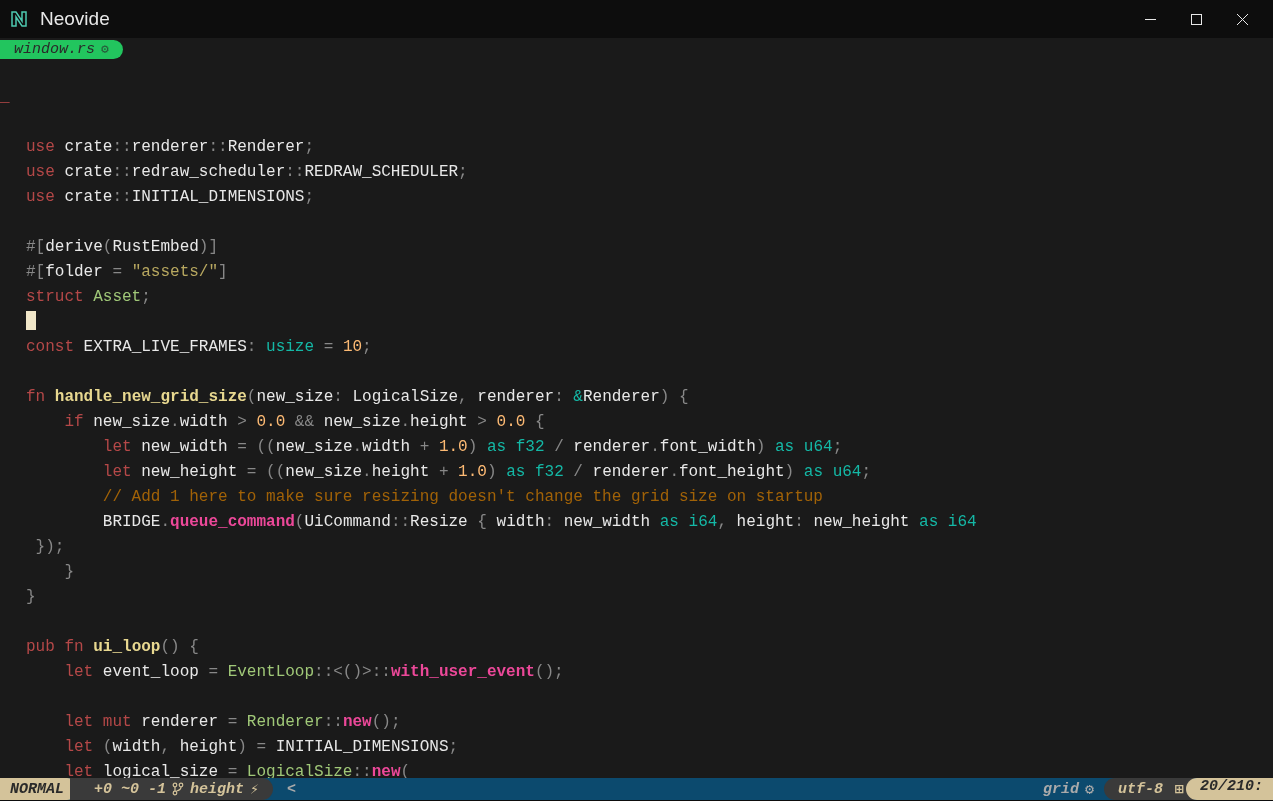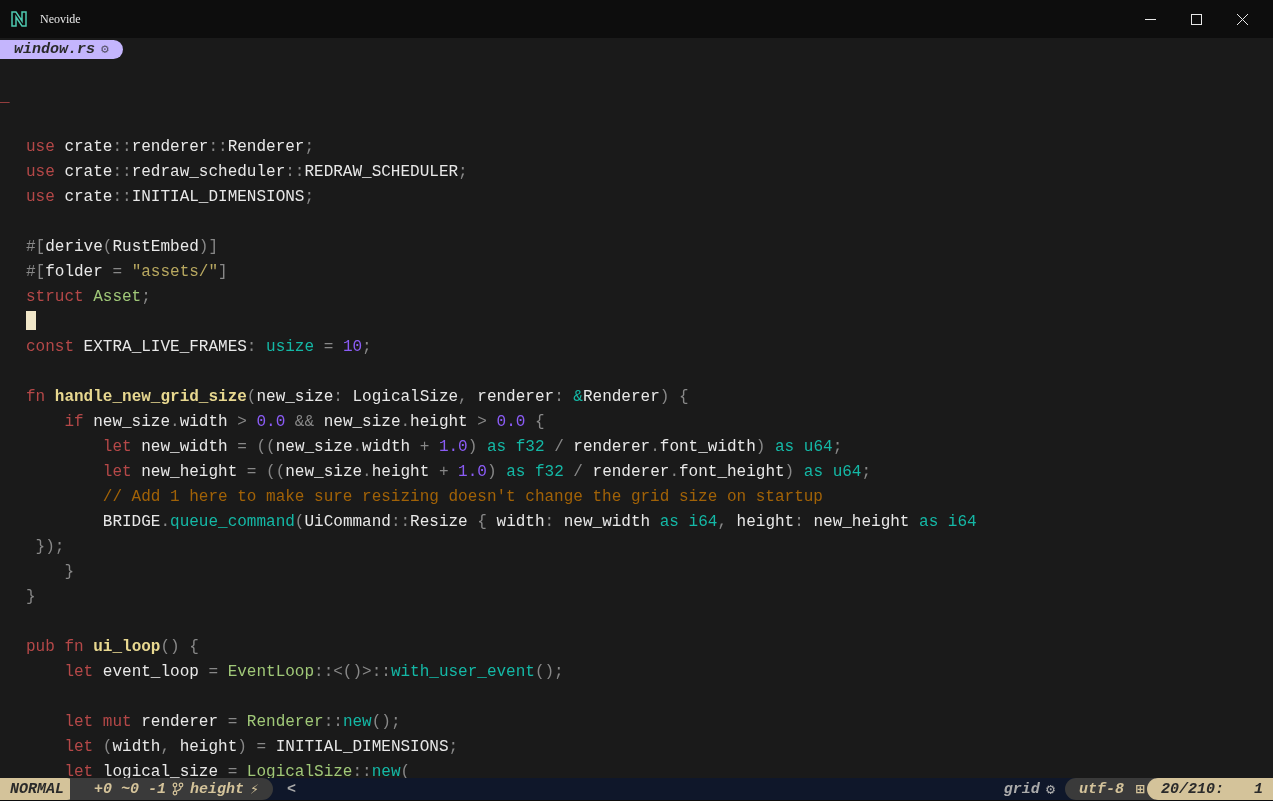--- a/index.html
+++ b/index.html
@@ -18,40 +18,40 @@
     display: flex;
     align-items: center;
     padding: 0 8px;
     user-select: none;
   }
   .titlebar .logo {
     width: 22px; height: 22px;
     margin-right: 10px;
     display: flex; align-items: center; justify-content: center;
   }
-  .titlebar .title { color: #e8e8e8; font-family: Liberation Serif, serif; font-size: 12px; }
+  .titlebar .title { color: #e8e8e8; font-family: Liberation Sans, sans-serif; font-size: 19px; }
   .titlebar .spacer { flex: 1; }
   .winbtn {
     width: 46px; height: 38px;
     display: flex; align-items: center; justify-content: center;
     color: #e8e8e8;
   }
   .winbtn svg { stroke: #e8e8e8; }
   .tabline {
     height: 22px;
     background: #1a1a1a;
     display: flex;
     align-items: center;
   }
   .tab {
-    background: #c4b5fd;
+    background: #22c55e;
     color: #2a2a2a;
     padding: 1px 14px;
     border-radius: 0 12px 12px 0;
-    font-weight: bold;
+    font-weight: normal;
     font-style: italic;
     font-size: 15px;
     display: flex;
     align-items: center;
     gap: 6px;
   }
   .tab-icon { font-style: normal; font-size: 13px; opacity: 0.7; }
   .editor {
     height: 718px;
     background: #1a1a1a;
@@ -77,46 +77,46 @@
     margin-top: -3px;
   }
   .line { padding-left: 18px; }
   .kw { color: #b54848; }
   .kw2 { color: #14b8a6; }
   .punct { color: #888; }
   .ident { color: #e8e8e8; }
   .type { color: #a0c878; }
   .string { color: #b8a860; }
   .fn-name { color: #e8d890; font-weight: bold; }
-  .method { color: #14b8a6; font-weight: normal; }
-  .num { color: #8b5cf6; }
+  .method { color: #ec4899; font-weight: bold; }
+  .num { color: #fdba74; }
   .comment { color: #a16207; }
   .op { color: #888; }
   .statusline {
     height: 22px;
-    background: #0f172a;
+    background: #0c4a6e;
     display: flex;
     align-items: center;
     font-size: 15px;
     font-weight: bold;
   }
   .seg {
     padding: 0 10px;
     height: 22px;
     display: flex;
     align-items: center;
     gap: 6px;
   }
   .seg.mode { background: #d4c39a; color: #2a2a2a; border-radius: 0 11px 11px 0; padding-right: 14px; font-style: italic; }
   .seg.git { background: #3a3a3a; color: #d4c39a; border-radius: 0 11px 11px 0; padding-right: 14px; margin-left: -8px; padding-left: 24px; font-style: italic; }
   .seg.path { color: #aaa; flex: 0 0 auto; font-style: italic; padding-left: 14px; }
   .spacer2 { flex: 1; }
   .seg.ft { color: #aaa; font-style: italic; }
   .seg.enc { background: #3a3a3a; color: #d4c39a; border-radius: 11px 0 0 11px; padding-left: 14px; font-style: italic; gap: 12px; }
-  .seg.pos { background: #d4c39a; color: #2a2a2a; border-radius: 11px 0 0 11px; padding-left: 14px; margin-left: -8px; font-style: italic; }
+  .seg.pos { background: #d4c39a; color: #2a2a2a; border-radius: 11px 0 0 11px; padding-left: 14px; margin-left: -8px; font-style: italic; flex-direction: column; }
   .glyph { font-style: normal; }
 </style>
 </head>
 <body>
 
 <div class="titlebar">
   <div class="logo">
     <svg width="20" height="20" viewBox="0 0 20 20">
       <path d="M3 3 L3 17 L7 17 L7 8 L13 17 L17 17 L17 3 L13 3 L13 12 L7 3 Z" fill="none" stroke="#4ec9b0" stroke-width="1.5"></path>
     </svg>

